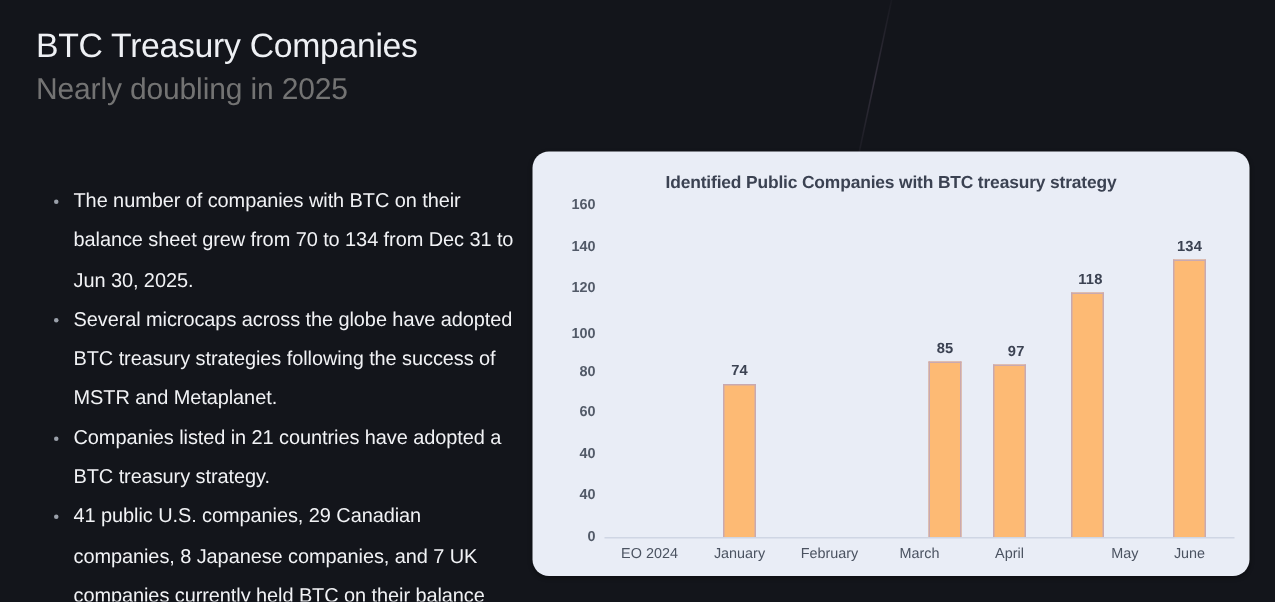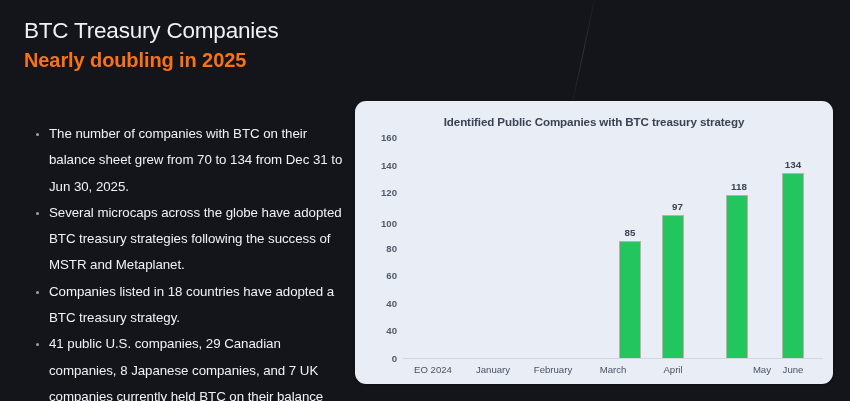--- a/index.html
+++ b/index.html
@@ -39,22 +39,22 @@
   .headline-title {
     font-size: 22.5px;
     font-weight: 400;
     color: #eef0f4;
     letter-spacing: -0.2px;
     line-height: 1.28;
     white-space: nowrap;
   }
   .headline-subtitle {
     font-size: 20px;
-    font-weight: 700;
-    color: #f97316;
+    font-weight: 400;
+    color: #737373;
     letter-spacing: -0.1px;
     line-height: 1.3;
     margin-top: 1px;
     white-space: nowrap;
   }
 
   
   .bullets {
     position: absolute;
     left: 33px;
@@ -146,21 +146,21 @@
   .bar-slot {
     position: absolute;
     bottom: 26px;
     width: 60px;
     text-align: center;
   }
 
   .bar {
     width: 22px;
     margin: 0 auto;
-    background: #22c55e;
+    background: #fdba74;
     border: 1px solid #c9a9b0;
     border-bottom: none;
     position: relative;
   }
 
   .bar-value {
     position: absolute;
     left: 0;
     right: 0;
     top: -15px;
@@ -188,21 +188,21 @@
 <div class="deco-diagonal"></div>
 
 <div class="headline">
   <div class="headline-title">BTC Treasury Companies</div>
   <div class="headline-subtitle">Nearly doubling in 2025</div>
 </div>
 
 <ul class="bullets">
   <li class="bullet-item">The number of companies with BTC on their balance sheet grew from 70 to 134 from Dec 31 to Jun 30, 2025.</li>
   <li class="bullet-item">Several microcaps across the globe have adopted BTC treasury strategies following the success of MSTR and Metaplanet.</li>
-  <li class="bullet-item">Companies listed in 18 countries have adopted a BTC treasury strategy.</li>
+  <li class="bullet-item">Companies listed in 21 countries have adopted a BTC treasury strategy.</li>
   <li class="bullet-item">41 public U.S. companies, 29 Canadian companies, 8 Japanese companies, and 7 UK companies currently held BTC on their balance sheet by end of June.</li>
 </ul>
 
 <div class="chart-card">
   <div class="chart-title">Identified Public Companies with BTC treasury strategy</div>
 
   <div class="plot">
     <div class="axis-baseline"></div>
     <div id="yticks">
         <div class="ytick" style="top: 257px;">0</div>
@@ -213,38 +213,41 @@
         <div class="ytick" style="top: 122px;">100</div>
         <div class="ytick" style="top: 91.25px;">120</div>
         <div class="ytick" style="top: 63.625px;">140</div>
         <div class="ytick" style="top: 36px;">160</div>
       </div>
     <div class="bars-layer" id="bars">
         <div class="bar-slot" style="left: 0px;">
           <div class="bar-label">EO 2024</div>
         </div>
         <div class="bar-slot" style="left: 60px;">
+          <div class="bar" style="height: 102.213px;">
+            <div class="bar-value">74</div>
+          </div>
           <div class="bar-label">January</div>
         </div>
         <div class="bar-slot" style="left: 120px;">
           <div class="bar-label">February</div>
         </div>
         <div class="bar-slot" style="left: 180px;">
           <div class="bar" style="height: 117.406px; margin-left: 36px;">
             <div class="bar-value">85</div>
           </div>
           <div class="bar-label">March</div>
         </div>
         <div class="bar-slot" style="left: 240px;">
-          <div class="bar" style="height: 143px; text-align: right;">
+          <div class="bar" style="height: 115px; text-align: right;">
             <div class="bar-value">97</div>
           </div>
           <div class="bar-label">April</div>
         </div>
-        <div class="bar-slot" style="left: 304px; text-align: right;">
+        <div class="bar-slot" style="left: 292px; text-align: right;">
           <div class="bar" style="height: 162.988px;">
             <div class="bar-value">118</div>
           </div>
           <div class="bar-label">May</div>
         </div>
         <div class="bar-slot" style="left: 360px;">
           <div class="bar" style="height: 185.088px;">
             <div class="bar-value">134</div>
           </div>
           <div class="bar-label">June</div>

